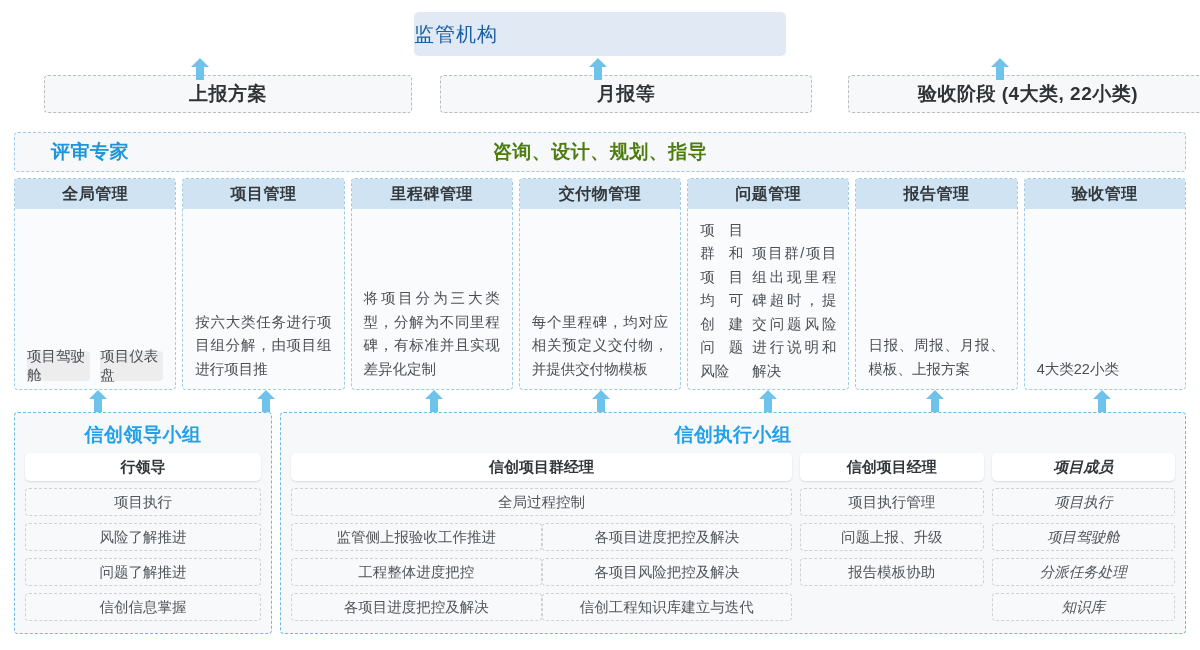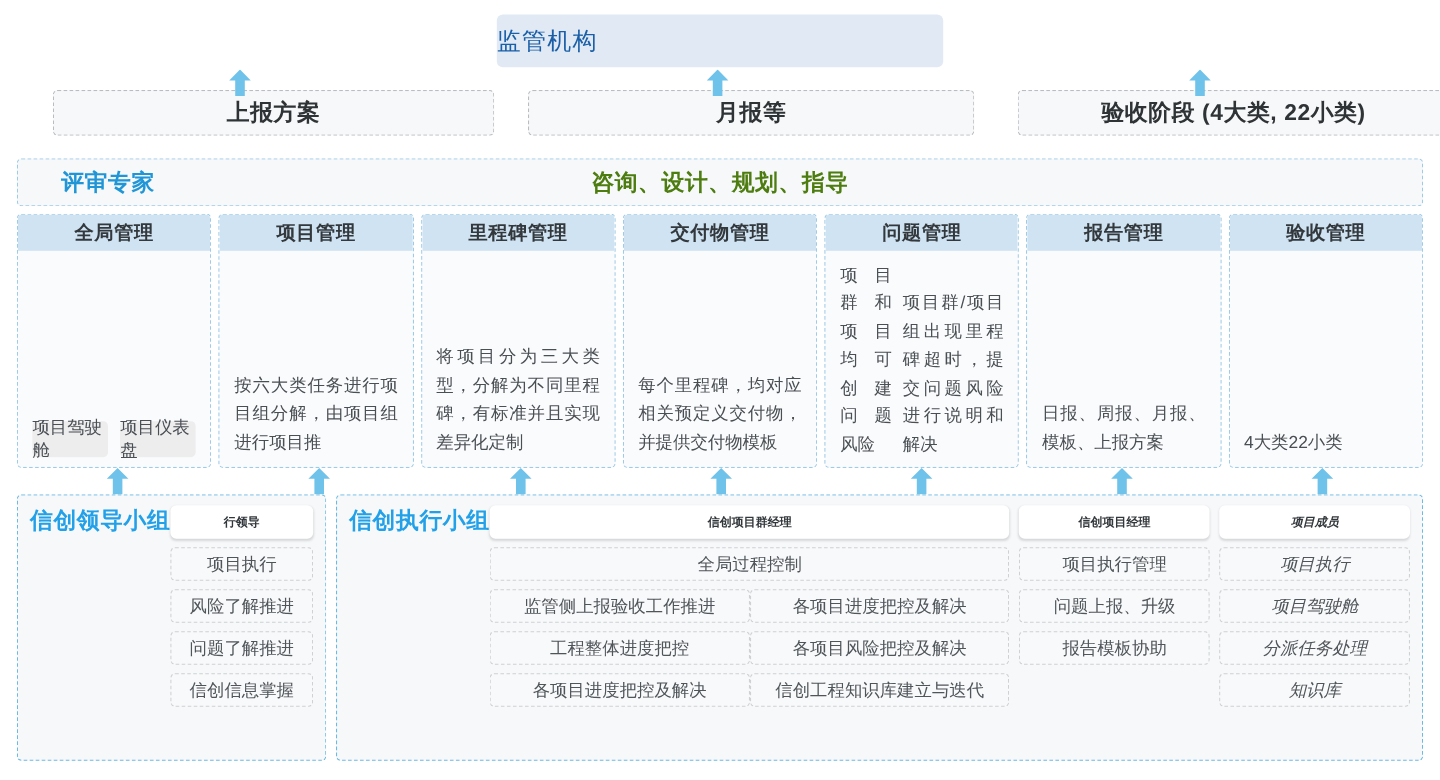--- a/index.html
+++ b/index.html
@@ -124,21 +124,21 @@
     left: 14px; top: 412px;
     width: 1172px; height: 222px;
     display: flex;
     gap: 8px;
   }
   .panel {
     border: 1px dashed #6cb9e4;
     border-radius: 4px;
     background: #f6f8fa;
     padding: 8px 10px 10px 10px;
-    display: flex; flex-direction: row;
+    display: flex; flex-direction: column;
   }
   #panel-leader { flex: 0 0 258px; }
   #panel-exec   { flex: 1 1 auto; }
 
   .panel-title {
     text-align: center;
     color: #22a0e8;
     font-size: 19px; font-weight: bold;
     letter-spacing: 0.5px;
     height: 28px; line-height: 28px;
@@ -147,21 +147,21 @@
 
   .rolecols { display: flex; gap: 8px; flex: 1 1 auto; }
   .rolecol  { display: flex; flex-direction: column; }
 
   .role-head {
     background: #ffffff;
     border-radius: 5px;
     box-shadow: 0 1px 2px rgba(0,0,0,0.13);
     height: 28px;
     display: flex; align-items: center; justify-content: center;
-    font-size: 10px; font-weight: bold; color: #32373b;
+    font-size: 15px; font-weight: bold; color: #32373b;
     margin-bottom: 7px;
   }
   .role-item {
     border: 1px dashed #cfd2d5;
     border-radius: 4px;
     background: #f8f9fa;
     height: 28px;
     display: flex; align-items: center; justify-content: center;
     font-size: 14.5px; color: #50555a;
     margin-bottom: 7px;

